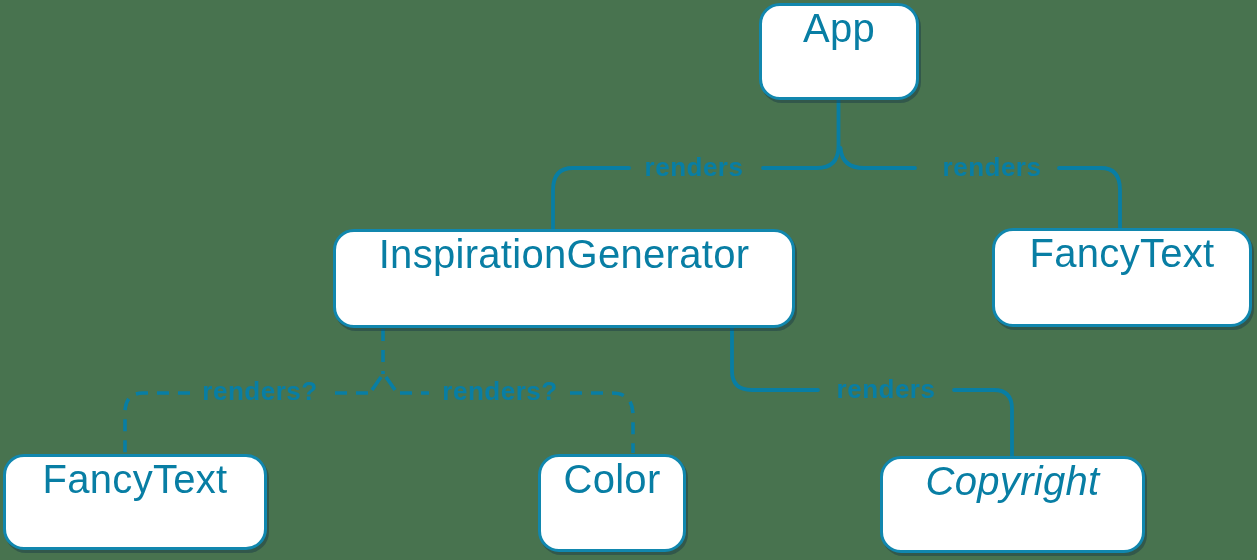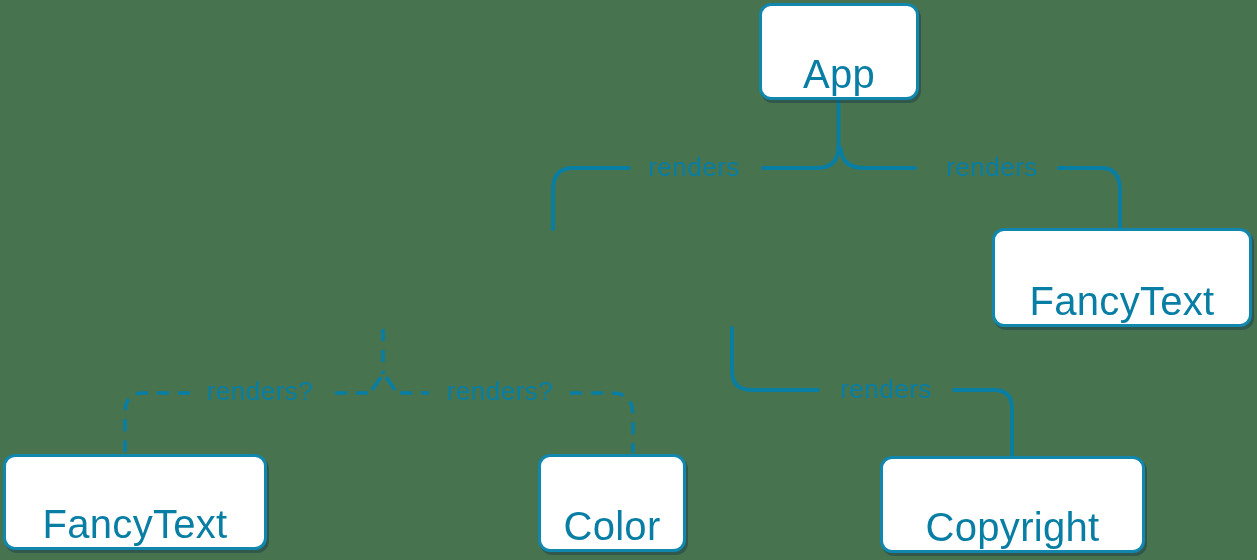--- a/index.html
+++ b/index.html
@@ -17,36 +17,36 @@
   .stage{position:relative;width:1257px;height:560px;}
   svg.edges{position:absolute;left:0;top:0;width:1257px;height:560px;}
   svg.edges path{fill:none;stroke:var(--accent);}
   .solid-edge{stroke-width:3.8px;stroke-linecap:round;}
   .dashed-edge{stroke-width:3.6px;stroke-dasharray:12 9;stroke-linecap:butt;}
   .fork-leg{stroke-width:3.6px;stroke-linecap:butt;}
   .node{
     position:absolute;box-sizing:border-box;
     background:var(--node-bg);
     border:3px solid var(--node-border);
-    border-radius:12px;
-    display:flex;align-items:flex-end;justify-content:center;
+    border-radius:21px;
+    display:flex;align-items:flex-start;justify-content:center;
     color:var(--accent);
     font-size:40px;font-weight:500;letter-spacing:0.3px;
     box-shadow:2px 3px 0 rgba(25,55,70,0.45);
   }
   .node-app{left:759px;top:3px;width:160px;height:97px;}
   .node-inspiration{left:333px;top:229px;width:462px;height:99px;}
   .node-fancytext-top{left:992px;top:228px;width:260px;height:99px;}
   .node-fancytext-bottom{left:3px;top:454px;width:264px;height:96px;}
   .node-color{left:538px;top:454px;width:148px;height:98px;}
-  .node-copyright{left:880px;top:456px;width:265px;height:97px;}
+  .node-copyright{left:880px;top:456px;width:265px;height:97px;font-style:italic;}
   .edge-label{
     position:absolute;transform:translate(-50%,-50%);
     color:var(--accent);
-    font-size:26px;font-weight:400;letter-spacing:0.5px;
+    font-size:26px;font-weight:700;letter-spacing:0.5px;
     white-space:nowrap;
   }
   .lbl-renders-left{left:694px;top:167px;}
   .lbl-renders-right{left:992px;top:167px;}
   .lbl-renders-copyright{left:886px;top:389px;}
   .lbl-rendersq-left{left:260px;top:391px;}
   .lbl-rendersq-right{left:500px;top:391px;}
 </style>
 </head>
 <body>
@@ -78,20 +78,23 @@
 
     <path class="dashed-edge" d="M400 393 H429"></path>
 
     <path class="dashed-edge" d="M570 393 H612 Q633 393 633 415 V453"></path>
   </svg>
 
   <div class="node node-app">
     <span>App</span>
   </div>
 
+  <div class="node node-inspiration">
+    <span>InspirationGenerator</span>
+  </div>
 
   <div class="node node-fancytext-top">
     <span>FancyText</span>
   </div>
 
   <div class="node node-fancytext-bottom">
     <span>FancyText</span>
   </div>
 
   <div class="node node-color">

